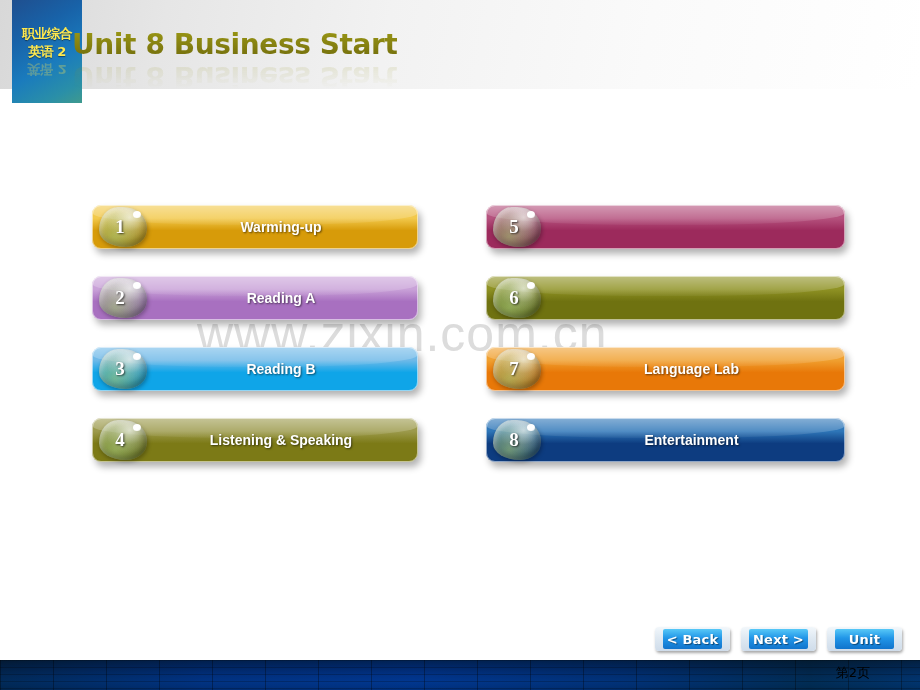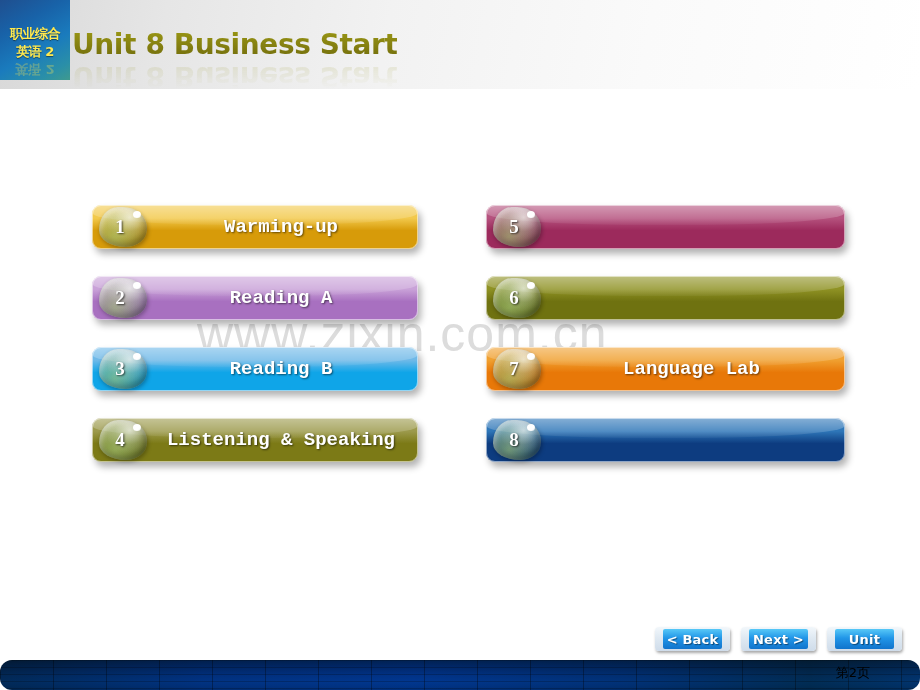--- a/index.html
+++ b/index.html
@@ -17,22 +17,22 @@
 
   
   #header {
     position: absolute;
     left: 0; top: 0;
     width: 920px; height: 89px;
     background: linear-gradient(100deg, #d8d8d8 0%, #e6e6e6 18%, #f2f2f2 42%, #fafafa 70%, #ffffff 100%);
   }
   #logo-box {
     position: absolute;
-    left: 0; top: 0;
-    width: 70px; height: 80px;
+    left: 12px; top: 0;
+    width: 70px; height: 103px;
     background: linear-gradient(150deg, #1f4f8f 0%, #1862a8 30%, #1a7bbd 60%, #2a8fa8 85%, #3f9a8e 100%);
     overflow: hidden;
   }
   #logo-box .cn1, #logo-box .cn2 {
     position: absolute;
     left: 0; width: 70px;
     text-align: center;
     color: #ffe94f;
     font-family: "DejaVu Sans", sans-serif;
     font-weight: bold;
@@ -129,23 +129,23 @@
     border: 1px solid rgba(255,255,255,.55);
     pointer-events: none;
   }
 
   .menu-btn .label {
     position: absolute;
     left: 62px; right: 10px; top: 0; bottom: 0;
     display: flex;
     align-items: center;
     justify-content: center;
-    font-family: Liberation Mono, monospace;
-    font-weight: bold;
-    font-size: 19px;
+    font-family: Liberation Sans, sans-serif;
+    font-weight: bold;
+    font-size: 14px;
     color: #ffffff;
     text-shadow: 1px 1px 2px rgba(0,0,0,.55);
     white-space: nowrap;
     z-index: 4;
   }
 
   
   .droplet {
     position: absolute;
     left: 7px; top: 2px;
@@ -222,21 +222,20 @@
   #footer {
     position: absolute;
     left: 0; top: 660px;
     width: 920px; height: 30px;
     background:
       linear-gradient(180deg, #1a4a6e 0%, #15568c 22%, #0f6fb4 52%, #0d79c0 72%, #0c6aa8 100%),
       linear-gradient(90deg, #1d5a77 0%, #0f6cae 22%, #0a74bf 45%, #106aa0 68%, #1c5f72 88%, #1d6f93 100%);
     background-blend-mode: multiply;
     overflow: hidden;
     z-index: 5;
-    border-radius: 12px;
   }
   #footer .grid-v {
     position: absolute; inset: 0;
     background-image: repeating-linear-gradient(90deg, rgba(0,0,0,.32) 0px, rgba(0,0,0,.32) 1px, rgba(0,0,0,0) 1px, rgba(0,0,0,0) 53px);
   }
   #footer .grid-h {
     position: absolute; inset: 0;
     background-image: repeating-linear-gradient(180deg, rgba(0,0,0,.22) 0px, rgba(0,0,0,.22) 1px, rgba(0,0,0,0) 1px, rgba(0,0,0,0) 7px);
   }
   #page-num {
@@ -335,20 +334,21 @@
       <div class="label">Language Lab</div>
     </div>
     <div class="menu-btn">
       <div class="fill" style="background: linear-gradient(rgb(46, 118, 184) 0%, rgb(46, 118, 184) 30%, rgb(13, 60, 128) 58%, rgb(13, 60, 128) 100%);"></div>
       <div class="rim"></div>
       <div class="droplet">
         <div class="drop-shape"></div>
         <div class="spec"></div>
         <div class="num">8</div>
       </div>
+      <div class="label">Entertainment</div>
     </div>
   </div>
 
 <div id="navbar">
   <div class="nav-btn">
     <div class="inner">&lt; Back</div>
   </div>
   <div class="nav-btn">
     <div class="inner">Next &gt;</div>
   </div>

